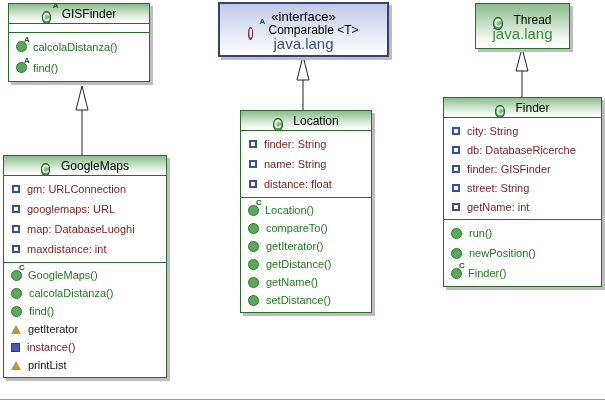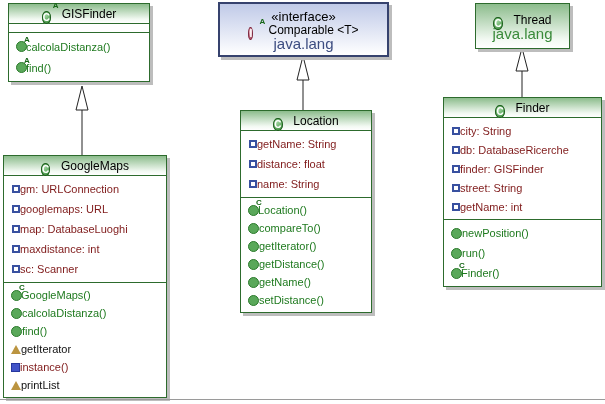--- a/index.html
+++ b/index.html
@@ -21,21 +21,21 @@
   .cname{font-size:12px;font-weight:normal;color:#000;white-space:nowrap}
   .stereo{font-size:13px;color:#000;line-height:13px}
   .pkg{font-size:15px;line-height:13px}
   .pkg.green{color:#3a8a3a}
   .pkg.blue{color:#3c4c80}
 
   .cmp{border-top:1px solid #2d6b2d;padding:3px 0}
   .cmp.empty{height:8px;padding:0}
 
   .row{display:flex;align-items:center;padding:0 7px}.h18{height:18px}.h19{height:19px}.h20{height:20px}.h21{height:21px}
-  .txt{font-size:11px;white-space:nowrap}
+  .txt{margin-left:7px;font-size:11px;white-space:nowrap}
   .txt.fld{color:#7f1a1a}
   .txt.mth{color:#1f7a1f}
   .txt.pln{color:#111}
   .txt.stc{color:#7f1a1a}
 
   
   .ci{position:relative;width:14px;height:14px;flex:none}
   .ci .circ{width:14px;height:14px;border-radius:50%;box-sizing:border-box;
     background:radial-gradient(circle at 38% 32%,#9ed49e,#3c8e3c);
     border:1px solid #1e5e1e;color:#fff;font-size:10px;font-weight:bold;
@@ -145,24 +145,20 @@
       <span class="txt fld">googlemaps: URL</span>
     </div>
     <div class="row h20">
       <span class="fi"></span>
       <span class="txt fld">map: DatabaseLuoghi</span>
     </div>
     <div class="row h20">
       <span class="fi"></span>
       <span class="txt fld">maxdistance: int</span>
     </div>
-    <div class="row h20">
-      <span class="fi"></span>
-      <span class="txt fld">sc: Scanner</span>
-    </div>
   </div>
   <div class="cmp">
     <div class="row h18">
       <span class="iwrap">
           <span class="mi"></span>
           <span class="isup">C</span>
         </span>
       <span class="txt mth">GoogleMaps()</span>
     </div>
     <div class="row h18">
@@ -193,30 +189,30 @@
     <div class="hdr-line">
       <span class="ci">
         <span class="circ">C</span>
       </span>
       <span class="cname">Location</span>
     </div>
   </div>
   <div class="cmp">
     <div class="row h20">
       <span class="fi"></span>
-      <span class="txt fld">getName: String</span>
+      <span class="txt fld">finder: String</span>
+    </div>
+    <div class="row h20">
+      <span class="fi"></span>
+      <span class="txt fld">name: String</span>
     </div>
     <div class="row h20">
       <span class="fi"></span>
       <span class="txt fld">distance: float</span>
     </div>
-    <div class="row h20">
-      <span class="fi"></span>
-      <span class="txt fld">name: String</span>
-    </div>
   </div>
   <div class="cmp">
     <div class="row h18">
       <span class="iwrap">
           <span class="mi"></span>
           <span class="isup">C</span>
         </span>
       <span class="txt mth">Location()</span>
     </div>
     <div class="row h18">
@@ -269,27 +265,27 @@
       <span class="txt fld">street: String</span>
     </div>
     <div class="row h19">
       <span class="fi"></span>
       <span class="txt fld">getName: int</span>
     </div>
   </div>
   <div class="cmp">
     <div class="row h20">
       <span class="mi"></span>
+      <span class="txt mth">run()</span>
+    </div>
+    <div class="row h20">
+      <span class="mi"></span>
       <span class="txt mth">newPosition()</span>
     </div>
     <div class="row h20">
-      <span class="mi"></span>
-      <span class="txt mth">run()</span>
-    </div>
-    <div class="row h20">
       <span class="iwrap">
           <span class="mi"></span>
           <span class="isup">C</span>
         </span>
       <span class="txt mth">Finder()</span>
     </div>
   </div>
 </div>
 
 <div class="bottom-edge"></div>

